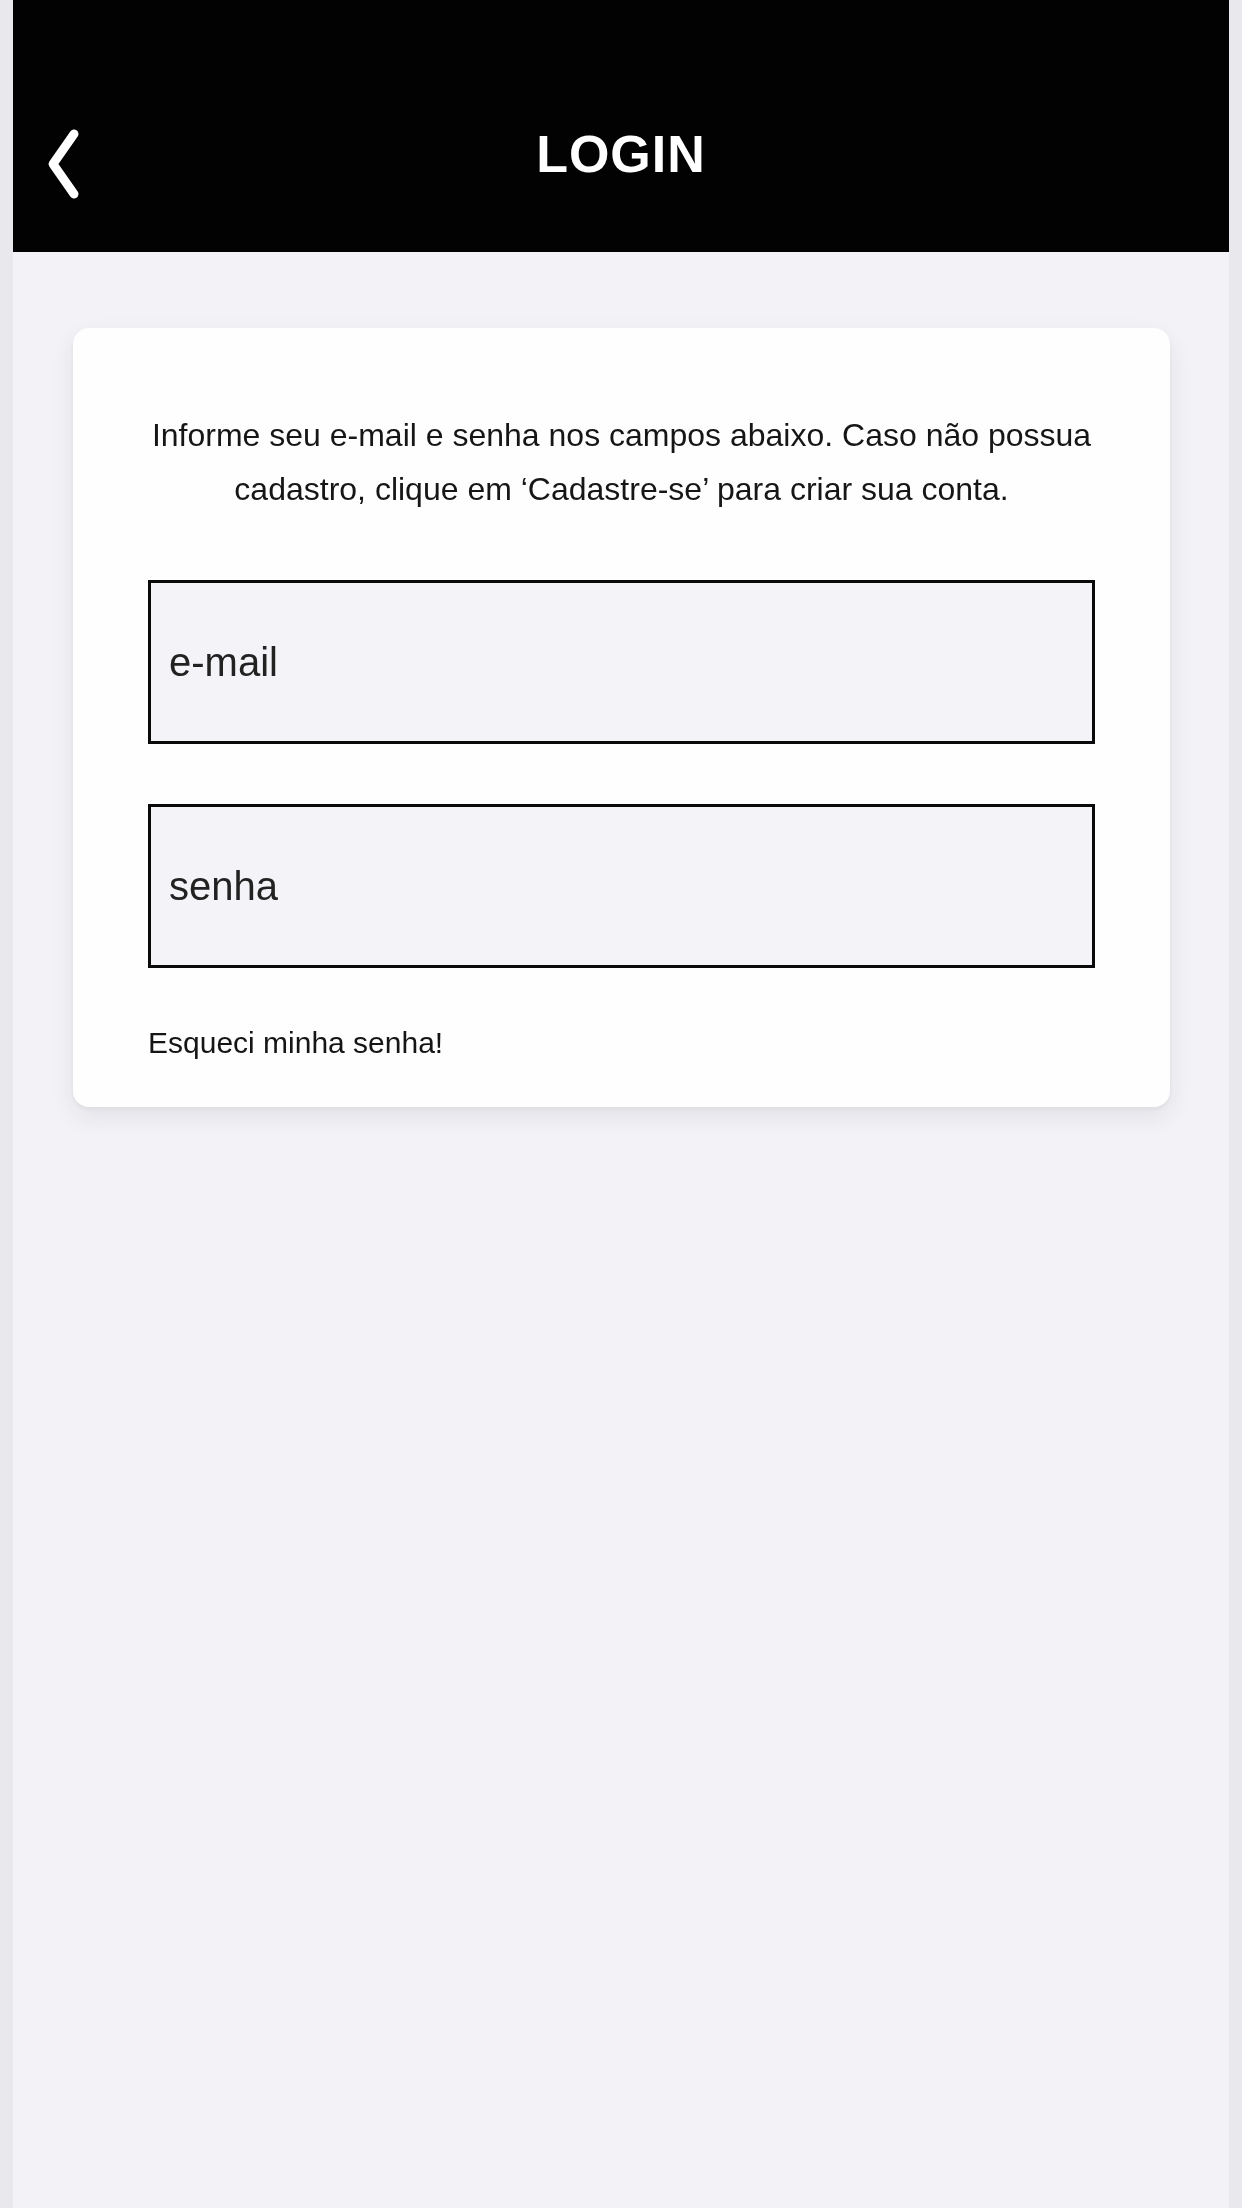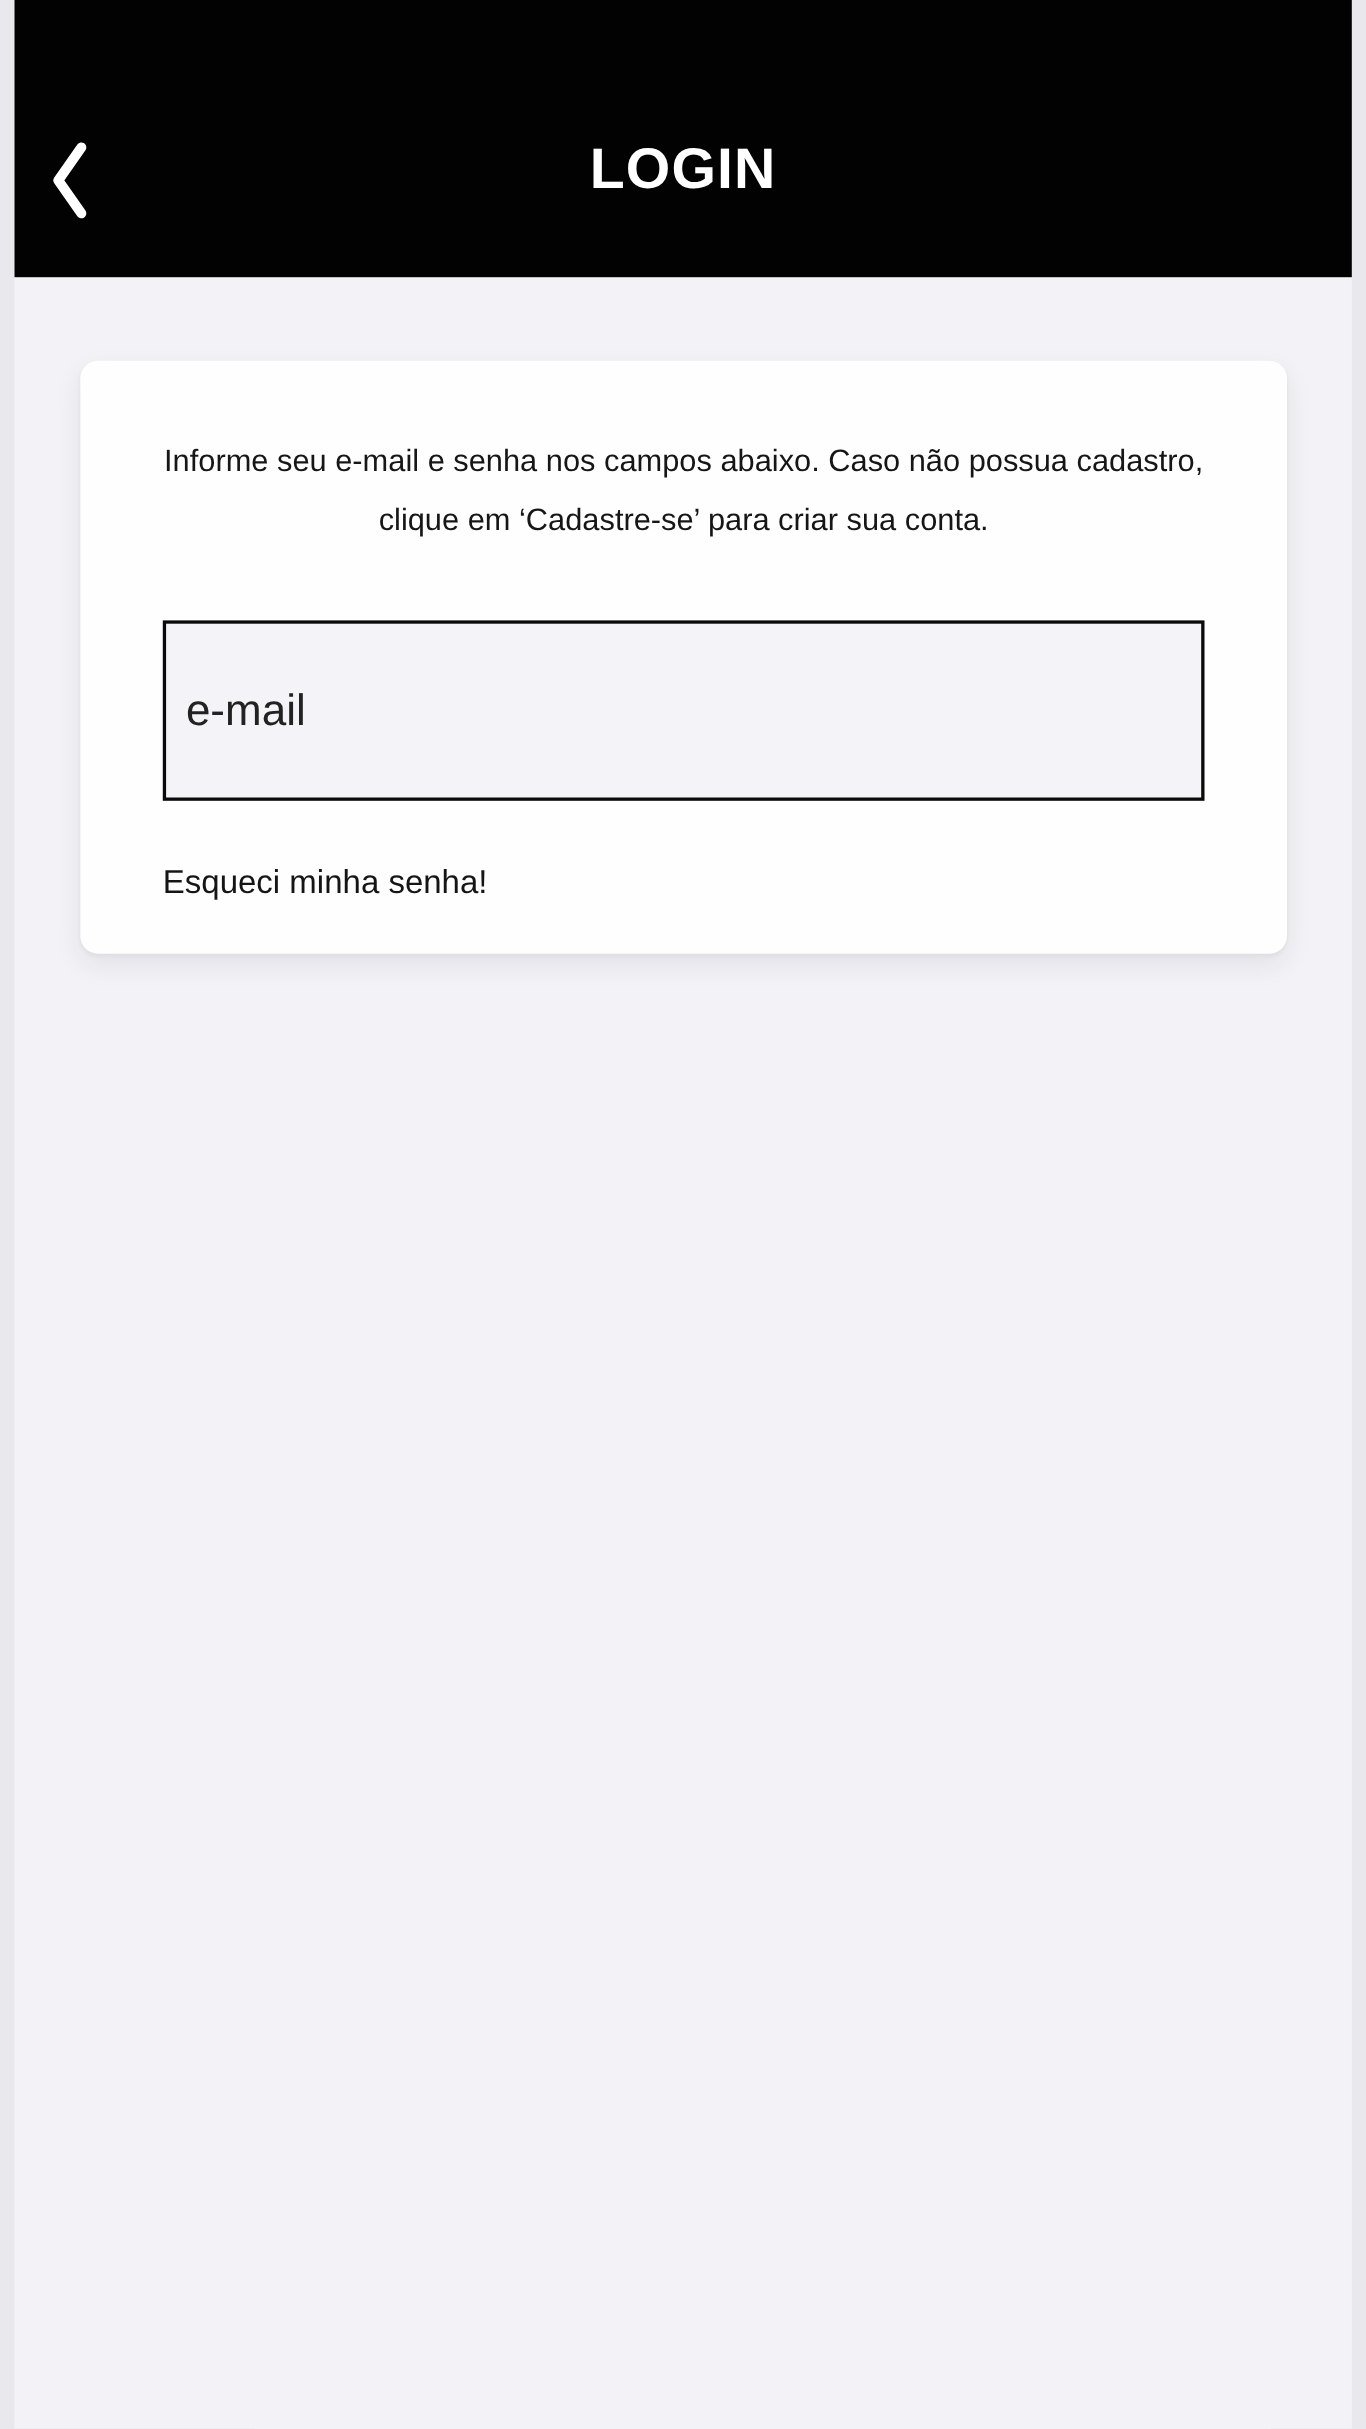--- a/index.html
+++ b/index.html
@@ -54,25 +54,25 @@
   .card {
     position: relative;
     margin: 76px 59px 0 60px;
     background: #FEFEFE;
     border-radius: 16px;
     padding: 64px 75px 42px 75px;
     box-shadow: 0 10px 24px rgba(40, 40, 60, 0.08), 0 2px 4px rgba(40, 40, 60, 0.05);
     box-sizing: border-box;
   }
   .instructions {
-    margin: 0 auto;
+    margin: 16px auto;
     max-width: 960px;
     text-align: center;
     color: #161616;
-    font-size: 28px;
+    font-size: 32px;
     line-height: 54px;
     font-weight: 400;
   }
   .text-input {
     display: block;
     box-sizing: border-box;
     width: 100%;
     height: 164px;
     margin-top: 64px;
     padding: 0 0 0 18px;
@@ -143,19 +143,20 @@
       </span>
     </button>
     <div class="header-title">LOGIN</div>
   </header>
 
   <section class="card">
     <p class="instructions">Informe seu e-mail e senha nos campos abaixo. Caso não possua cadastro, clique em ‘Cadastre-se’ para criar sua conta.</p>
 
     <input class="text-input email" type="text" placeholder="e-mail" style="">
 
+    <input class="text-input password" type="text" placeholder="senha" style="">
 
     <a class="forgot-password">Esqueci minha senha!</a>
   </section>
 
 
 
 </div>
 
 </body></html>

